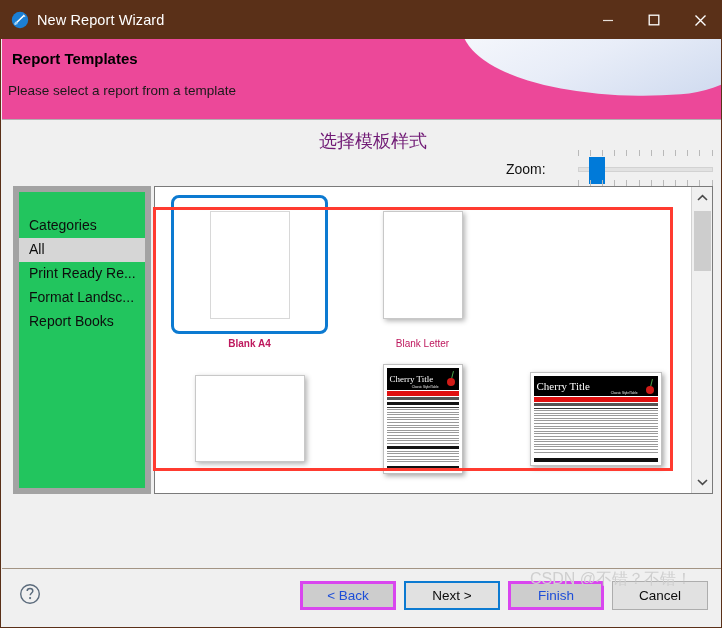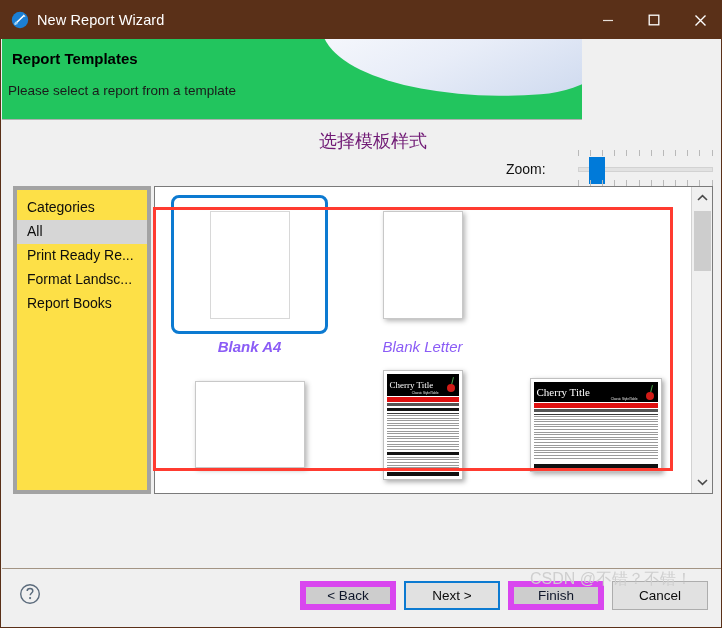--- a/index.html
+++ b/index.html
@@ -57,23 +57,23 @@
     align-items: center;
     justify-content: center;
     flex: 0 0 auto;
   }
   .winbtn svg { display: block; }
 
   
   #header {
     position: absolute;
     left: 1px; top: 38px;
-    width: 580px;
+    width: 720px;
     height: 81px;
-    background: #22c55e;
+    background: #ec4899;
     border-bottom: 1px solid #b0b0b0;
     box-sizing: border-box;
     overflow: hidden;
   }
   #header-swoosh {
     position: absolute;
     right: -40px;
     top: -70px;
     width: 300px;
     height: 130px;
@@ -171,24 +171,24 @@
     background: #b9b9b9;
   }
 
   
   #categories {
     position: absolute;
     left: 12px;
     top: 185px;
     width: 138px;
     height: 308px;
-    background: #fde047;
-    border: 4px solid #a3a3a3;
-    box-sizing: border-box;
-    padding-top: 6px;
+    background: #22c55e;
+    border: 6px solid #a3a3a3;
+    box-sizing: border-box;
+    padding-top: 22px;
   }
   .cat-item {
     font-size: 14px;
     color: #0d0d0d;
     padding: 2px 8px 3px 10px;
     white-space: nowrap;
     line-height: 19px;
   }
   .cat-item.selected {
     background: #d6d6d6;
@@ -231,25 +231,24 @@
     align-items: center;
     justify-content: center;
     border: 3px solid transparent;
     border-radius: 8px;
     box-sizing: border-box;
   }
   .tpl-frame.selected {
     border-color: #0c7ad1;
   }
   .tpl-label {
-    font-size: 15px;
-    color: #8b5cf6;
+    font-size: 10px;
+    color: #be185d;
     margin-top: 4px;
     white-space: nowrap;
-    font-style: italic;
   }
   .tpl-label.selected { font-weight: bold; }
 
   
   .thumb-portrait {
     width: 78px;
     height: 106px;
     background: #ffffff;
     border: 1px solid #d8d8d8;
   }
@@ -424,23 +423,23 @@
   }
   .btn {
     height: 29px;
     min-width: 96px;
     margin-left: 8px;
     font-size: 13.5px;
     display: flex;
     align-items: center;
     justify-content: center;
     box-sizing: border-box;
-    border: 6px solid #d946ef;
+    border: 3px solid #d946ef;
     background: #cdcdcd;
-    color: #0f172a;
+    color: #1d4ed8;
   }
   .btn.enabled {
     background: #e1e1e1;
     border: 1px solid #adadad;
     color: #0d0d0d;
   }
   .btn.focused {
     background: #e1e1e1;
     border: 2px solid #0c7ad1;
     color: #0d0d0d;

